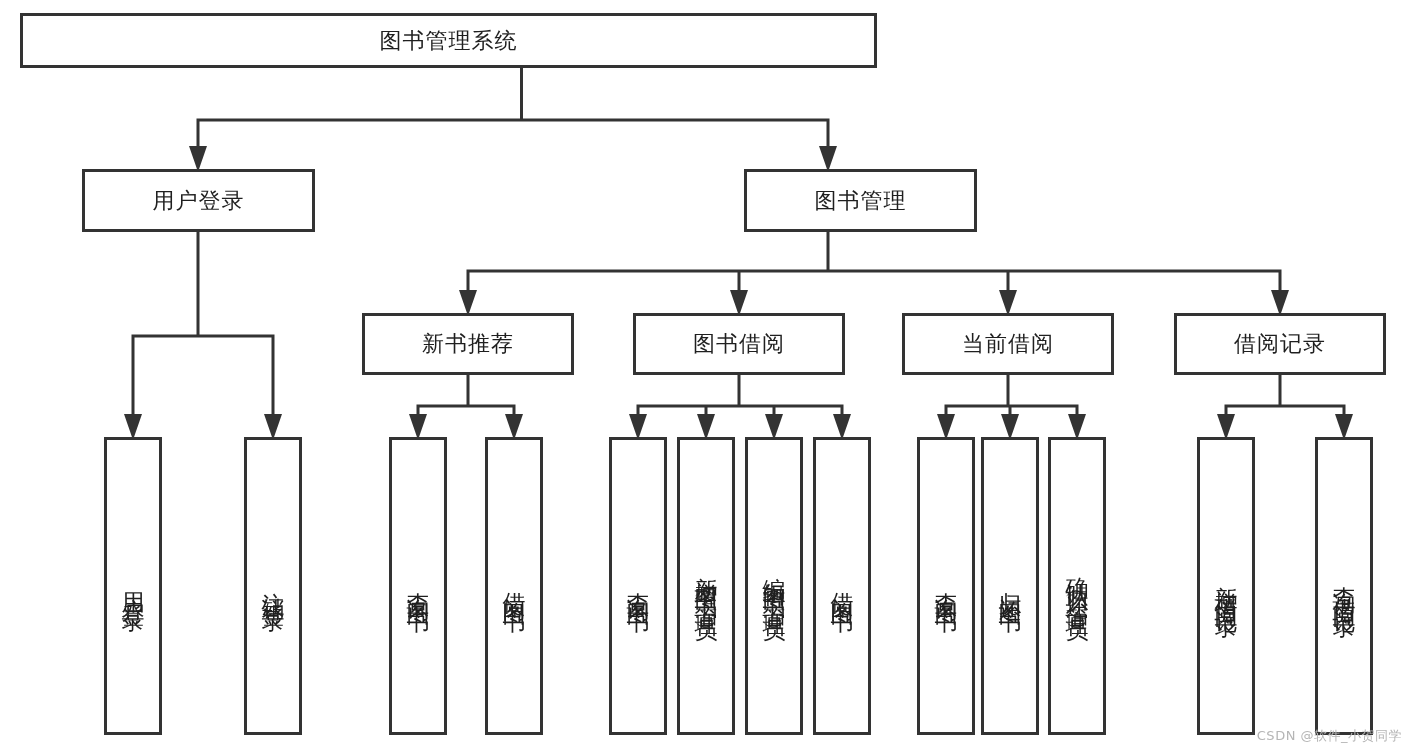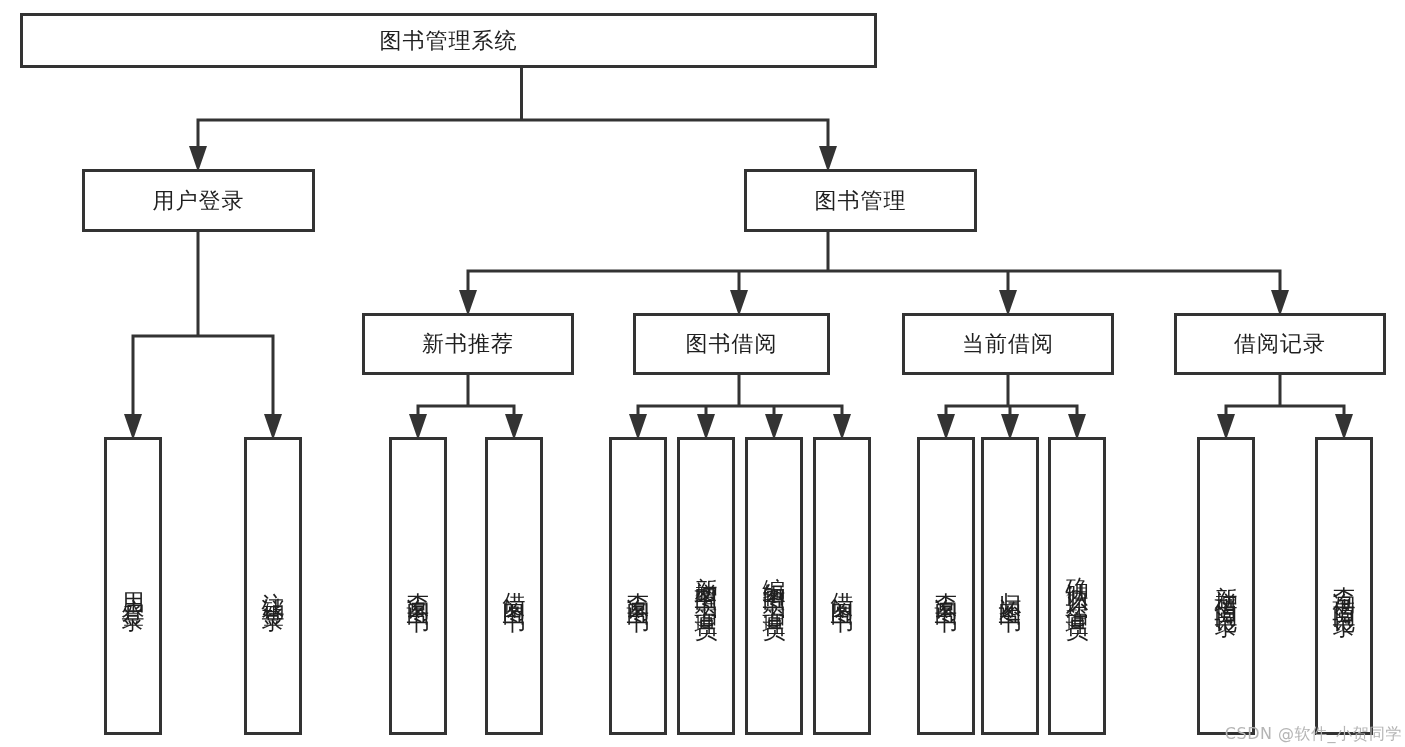--- a/index.html
+++ b/index.html
@@ -38,42 +38,42 @@
     writing-mode: vertical-rl;
     text-orientation: mixed;
     letter-spacing: 6px;
     line-height: 1;
   }
   
   .n-root   { left: 20px;  top: 13px;  width: 857px; height: 55px; }
   .n-login  { left: 82px;  top: 169px; width: 233px;  height: 63px; }
   .n-mgmt   { left: 712px; top: 169px; width: 233px;  height: 63px; margin-left: 32px; }
   .n-rec    { left: 362px;  top: 313px; width: 212px; height: 62px; text-align: right; }
-  .n-borrow { left: 633px;  top: 313px; width: 197px; height: 62px; }
+  .n-borrow { left: 633px;  top: 313px; width: 212px; height: 62px; }
   .n-cur    { left: 902px;  top: 313px; width: 212px; height: 62px; }
   .n-hist   { left: 1174px; top: 313px; width: 212px; height: 62px; }
   .leaf { top: 437px; width: 58px; height: 298px; }
   .l-1  { left: 104px; }
   .l-2  { left: 244px; }
   .l-3  { left: 389px; }
   .l-4  { left: 485px; }
   .l-5  { left: 609px; }
   .l-6  { left: 677px; }
   .l-7  { left: 745px; }
   .l-8  { left: 813px; }
   .l-9  { left: 917px; }
   .l-10 { left: 981px; }
   .l-11 { left: 1048px; }
   .l-12 { left: 1197px; }
   .l-13 { left: 1315px; }
   .watermark {
     position: absolute;
     right: 3px;
     bottom: 2px;
-    font-size: 16px;
+    font-size: 13px;
     letter-spacing: 0.5px;
     color: #b5b5b5;
     white-space: nowrap;
   }
 </style>
 </head>
 <body>
 
 <div class="canvas">
 

